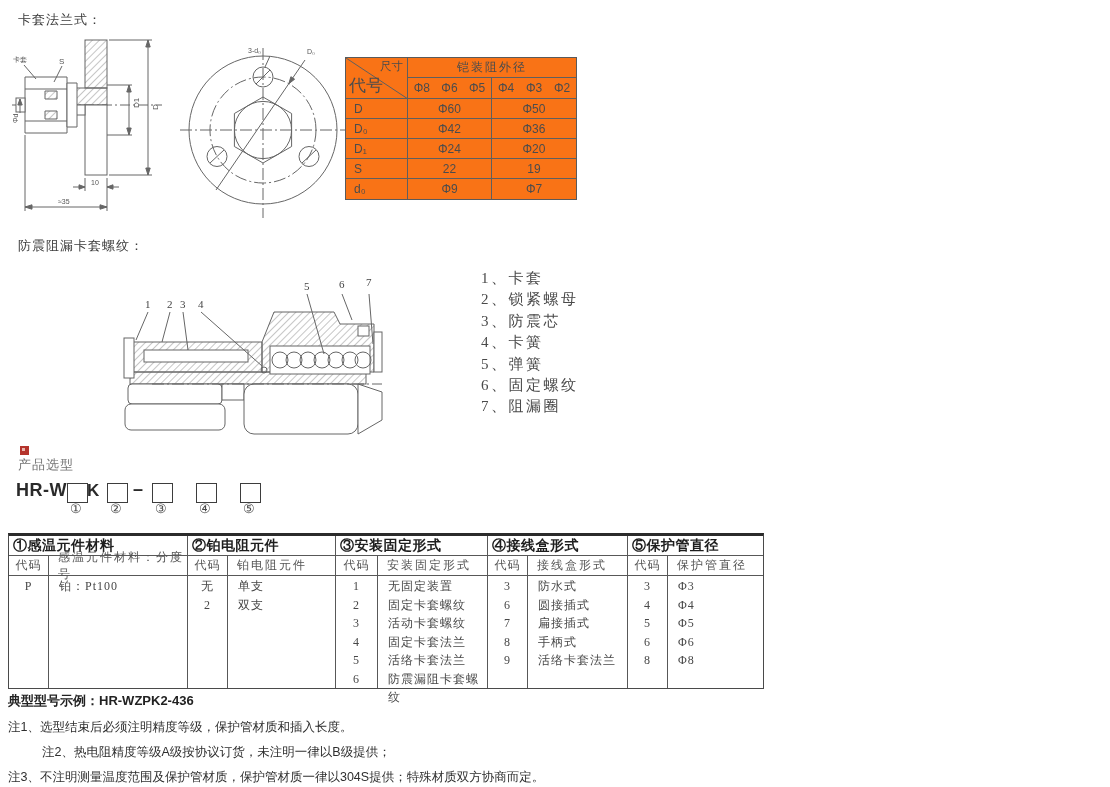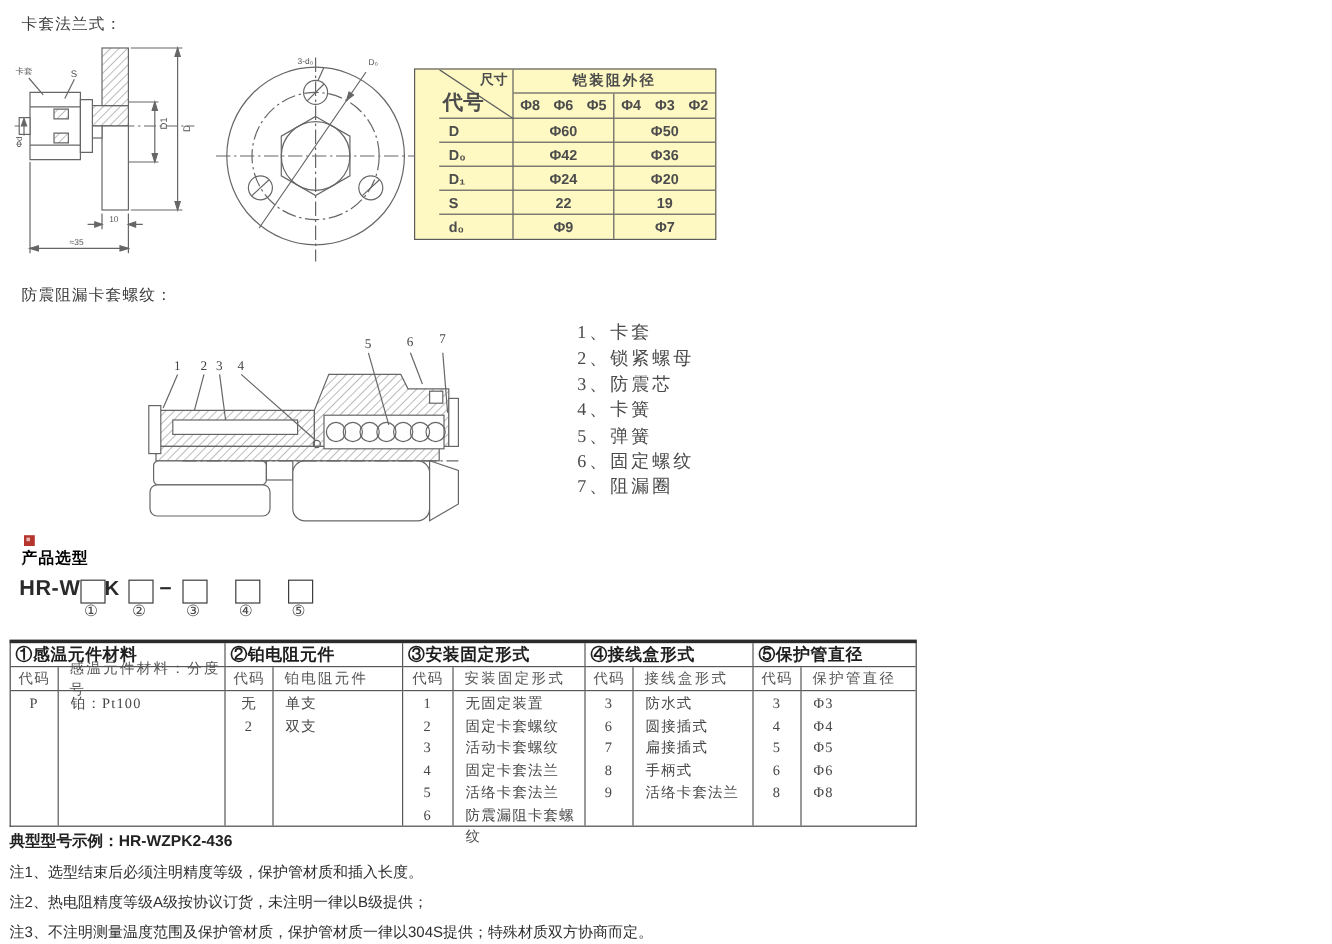--- a/index.html
+++ b/index.html
@@ -9,44 +9,43 @@
 
   .sec-title { font-size:13px; color:#3c3c3c; letter-spacing:1px; font-weight:500; }
 
   
   .dimtbl {
     position:absolute; left:345px; top:57px;
     display:grid;
     grid-template-columns:62px 84px 84px;
     grid-template-rows:20px 21px 20px 20px 20px 20px 20px;
     border:1.5px solid #5a5a5a;
-    font-size:12px; color:#4c4c4c; font-weight:700;
-    background:#fef9c3;
-    padding-left:20px;
+    font-size:12px; color:#4c4c4c; font-weight:400;
+    background:#f97316;
   }
   .dimtbl > div { border-right:1px solid #5f5f5f; border-bottom:1px solid #5f5f5f; position:relative; display:flex; align-items:center; }
   .dimtbl > div.lastcol { border-right:none; }
   .dimtbl > div.lastrow { border-bottom:none; }
   .dt-corner { grid-column:1; grid-row:1 / 3; }
   .dt-corner svg { position:absolute; left:0; top:0; }
   .dt-corner .ctop { position:absolute; right:4px; top:1px; font-size:11.5px; }
   .dt-corner .cbot { position:absolute; left:3px; bottom:1px; font-size:17px; }
   .dt-group { grid-column:2 / 4; justify-content:center; letter-spacing:2px; }
   .dt-sub { justify-content:space-around; }
   .dt-label { padding-left:8px; }
   .dt-val { justify-content:center; }
 
   
   .parts { position:absolute; left:481px; top:268px; font-family:"Liberation Serif", serif; font-size:15px; color:#4a4a4a; letter-spacing:2.5px; }
   .parts div { line-height:21.4px; }
 
   
   .red-marker { position:absolute; left:20px; top:446px; width:9px; height:9px; background:#b5342c; }
   .red-marker:after { content:""; position:absolute; left:2px; top:2px; width:3px; height:3px; background:#e8b6ae; }
-  .sel-title { position:absolute; left:18px; top:456px; font-size:13px; font-weight:700; color:#000000; letter-spacing:1px; }
+  .sel-title { position:absolute; left:18px; top:456px; font-size:13px; font-weight:400; color:#737373; letter-spacing:1px; }
   .model-prefix { position:absolute; left:16px; top:480px; font-size:18px; font-weight:700; color:#2a2a2a; letter-spacing:0.5px; }
   .mbox { position:absolute; top:483px; width:19px; height:18px; border:1.5px solid #3d3d3d; background:#fff; }
   .model-k { position:absolute; left:87px; top:481px; font-size:17px; font-weight:700; color:#2a2a2a; }
   .model-dash { position:absolute; left:133px; top:479px; font-size:18px; font-weight:700; color:#2a2a2a; }
   .mnum { position:absolute; top:501px; font-size:13px; color:#4a4a4a; font-family:"Liberation Serif", serif; }
 
   
   .seltbl {
     position:absolute; left:8px; top:533px;
     display:grid;
@@ -359,16 +358,16 @@
       <div>Φ3</div>
       <div>Φ4</div>
       <div>Φ5</div>
       <div>Φ6</div>
       <div>Φ8</div>
     </div>
   </div>
 
   <div class="example">典型型号示例：HR-WZPK2-436</div>
   <div class="note" style="top:719px;">注1、选型结束后必须注明精度等级，保护管材质和插入长度。</div>
-  <div class="note" style="top:744px;">注2、热电阻精度等级A级按协议订货，未注明一律以B级提供；</div>
+  <div class="note" style="top:744px;margin-left:34px;">注2、热电阻精度等级A级按协议订货，未注明一律以B级提供；</div>
   <div class="note" style="top:769px;">注3、不注明测量温度范围及保护管材质，保护管材质一律以304S提供；特殊材质双方协商而定。</div>
 
 </div>
 
 </body></html>

